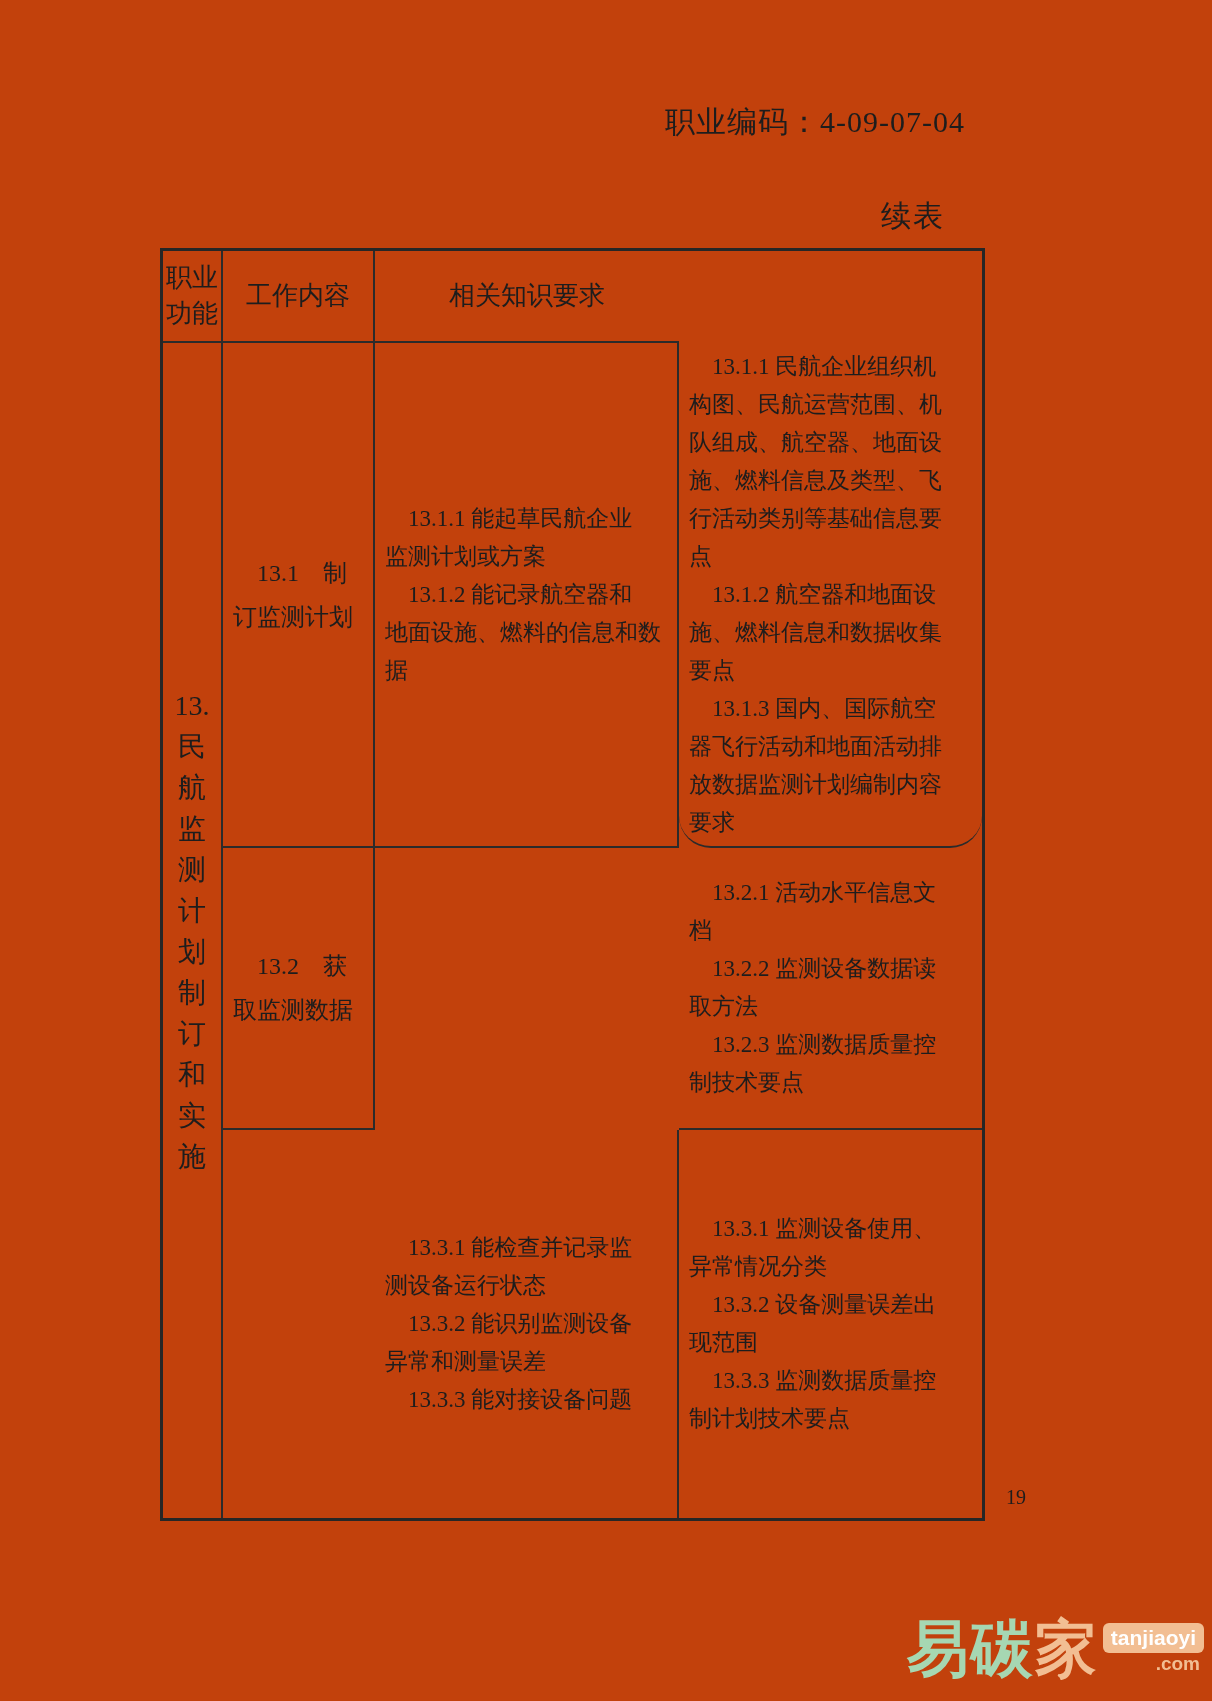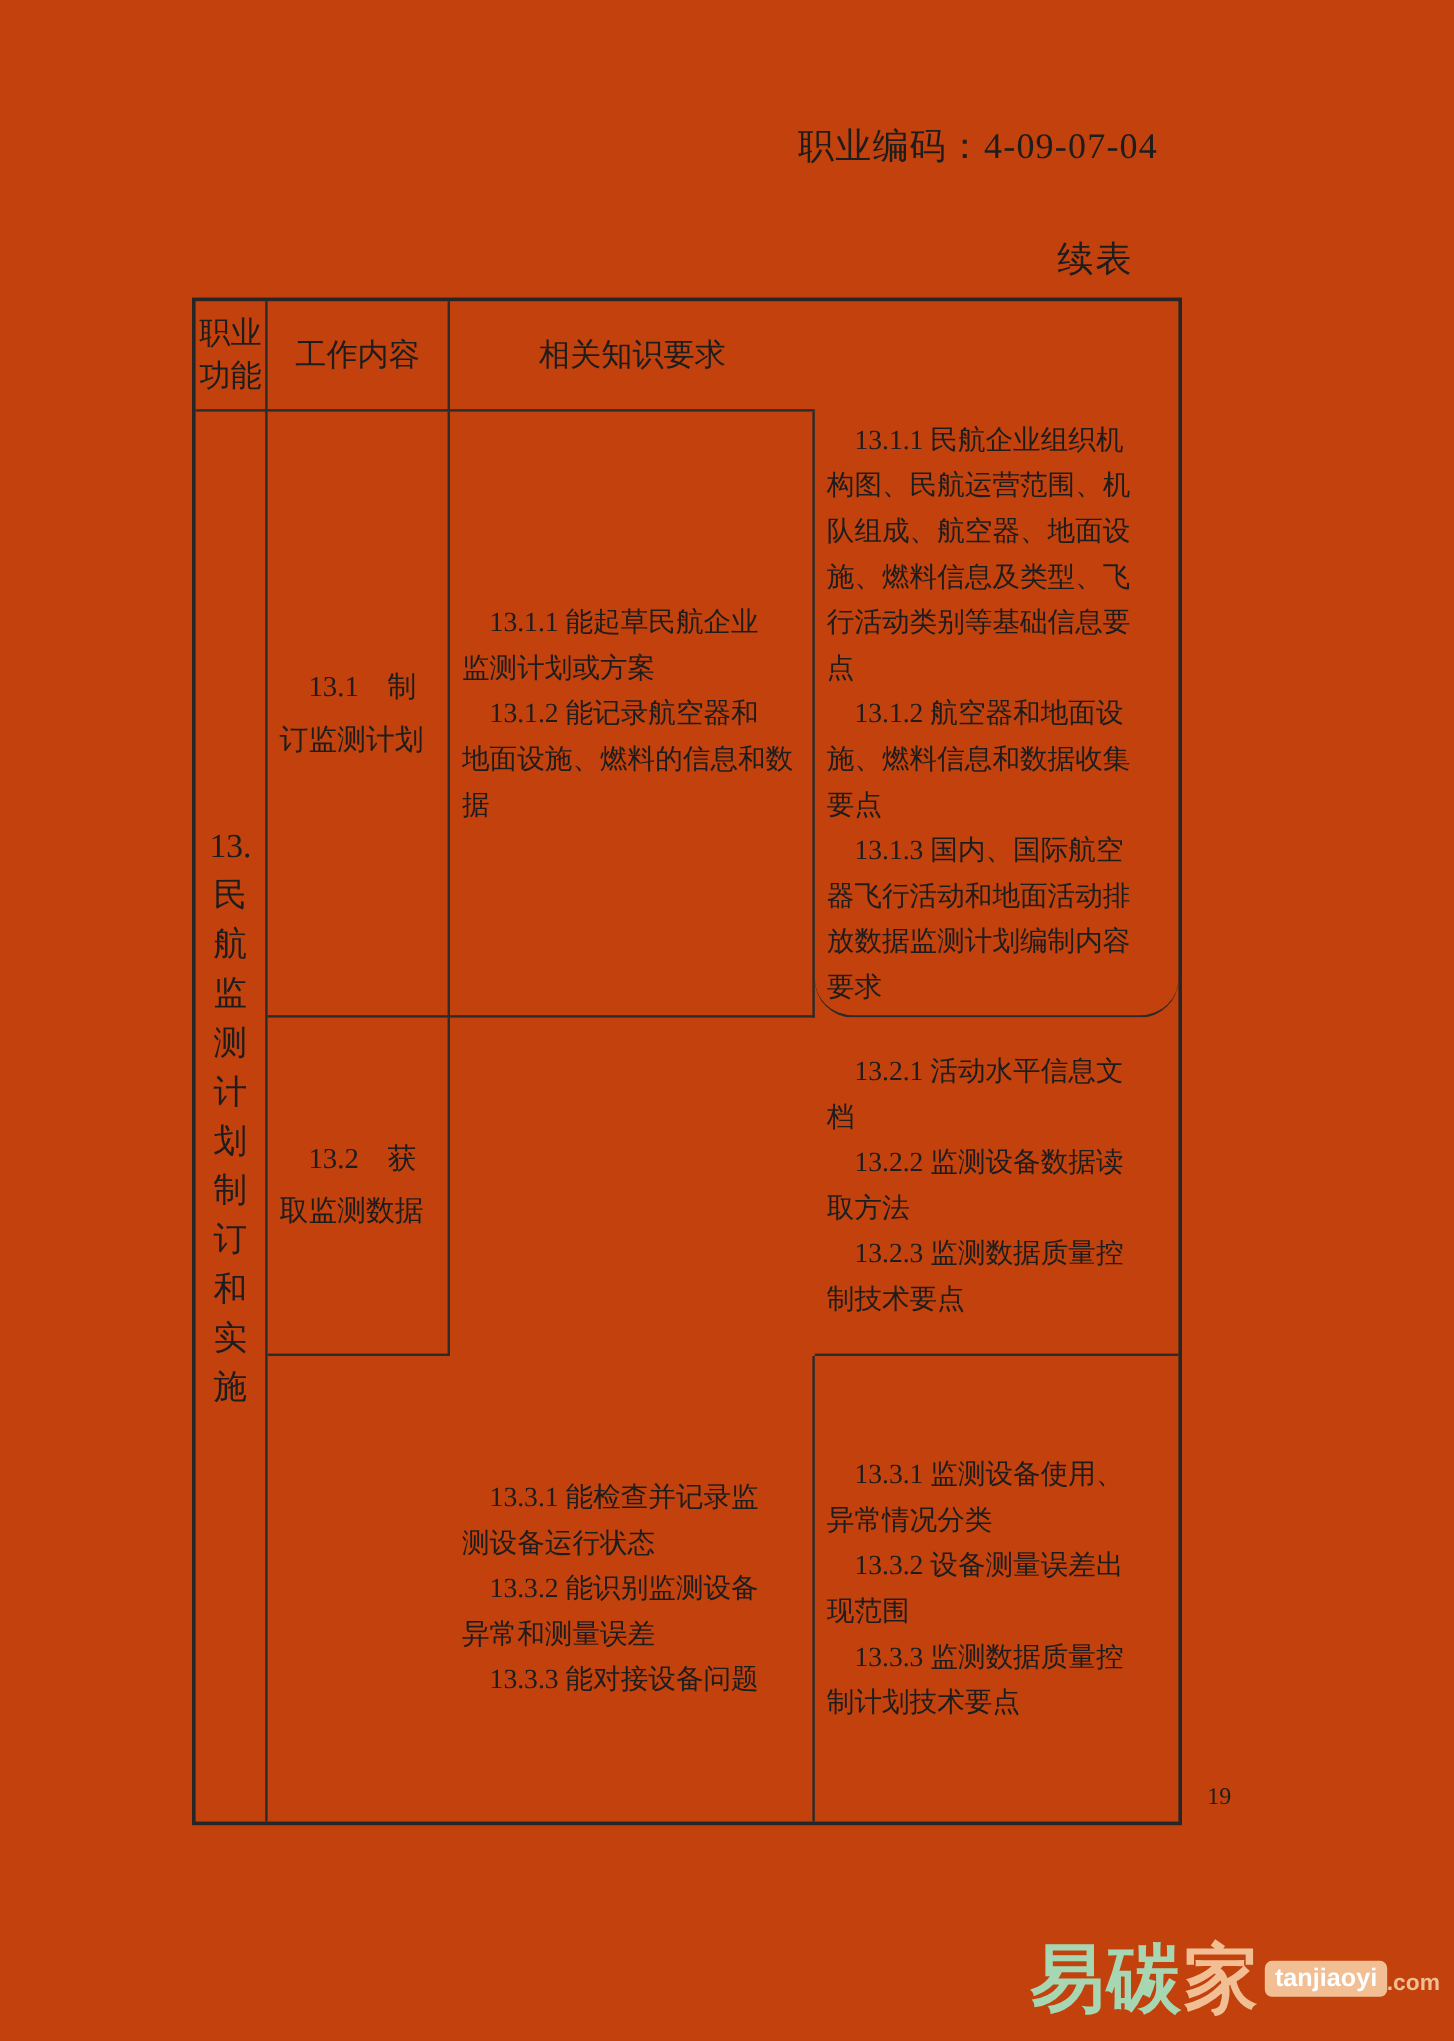--- a/index.html
+++ b/index.html
@@ -98,21 +98,21 @@
     color: #a6d7b2;
     letter-spacing: 2px;
   }
   .wm-orange {
     font-size: 62px;
     font-weight: bold;
     color: #f2be93;
   }
   .wm-badge-col {
     display: flex;
-    flex-direction: row;
+    flex-direction: column;
     align-items: flex-end;
     margin-left: 6px;
   }
   .wm-badge {
     background: #f2be93;
     color: #ffffff;
     font-size: 21px;
     font-weight: bold;
     padding: 3px 8px;
     border-radius: 6px;

